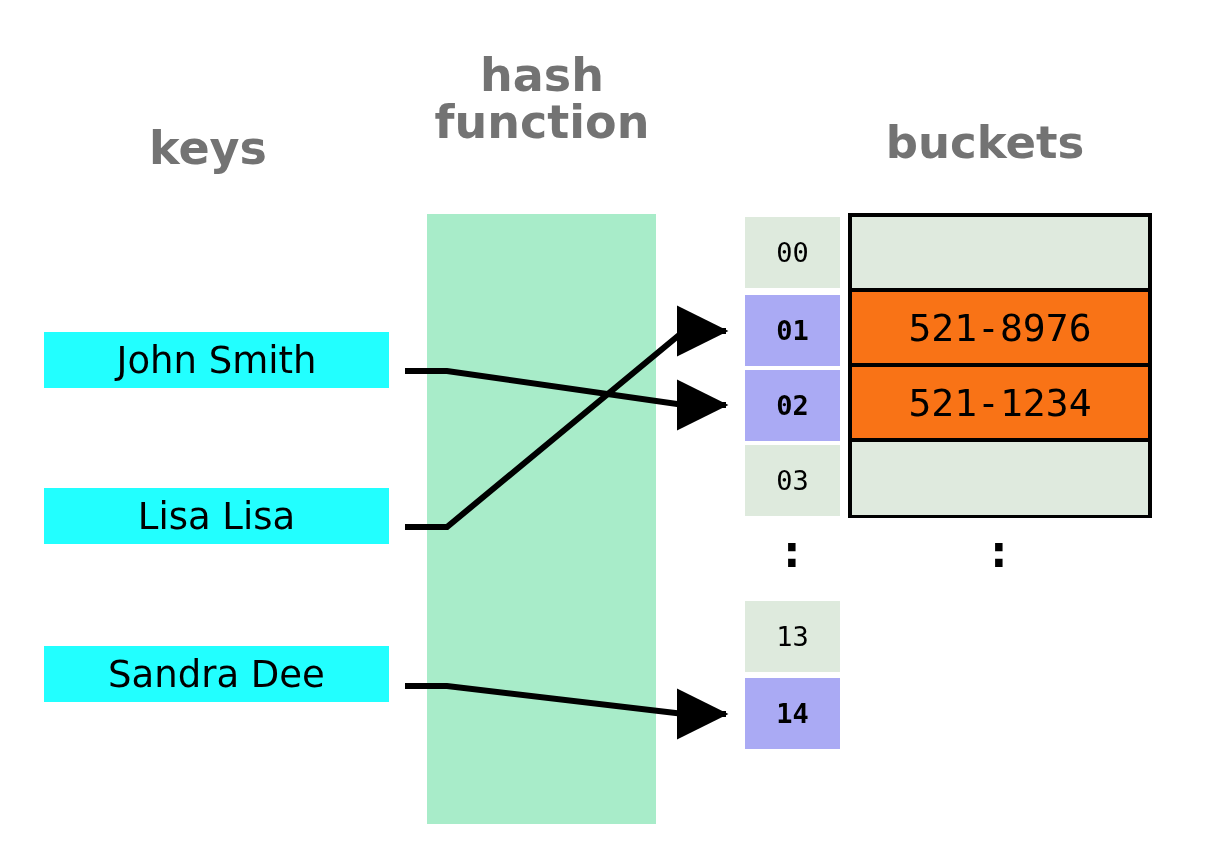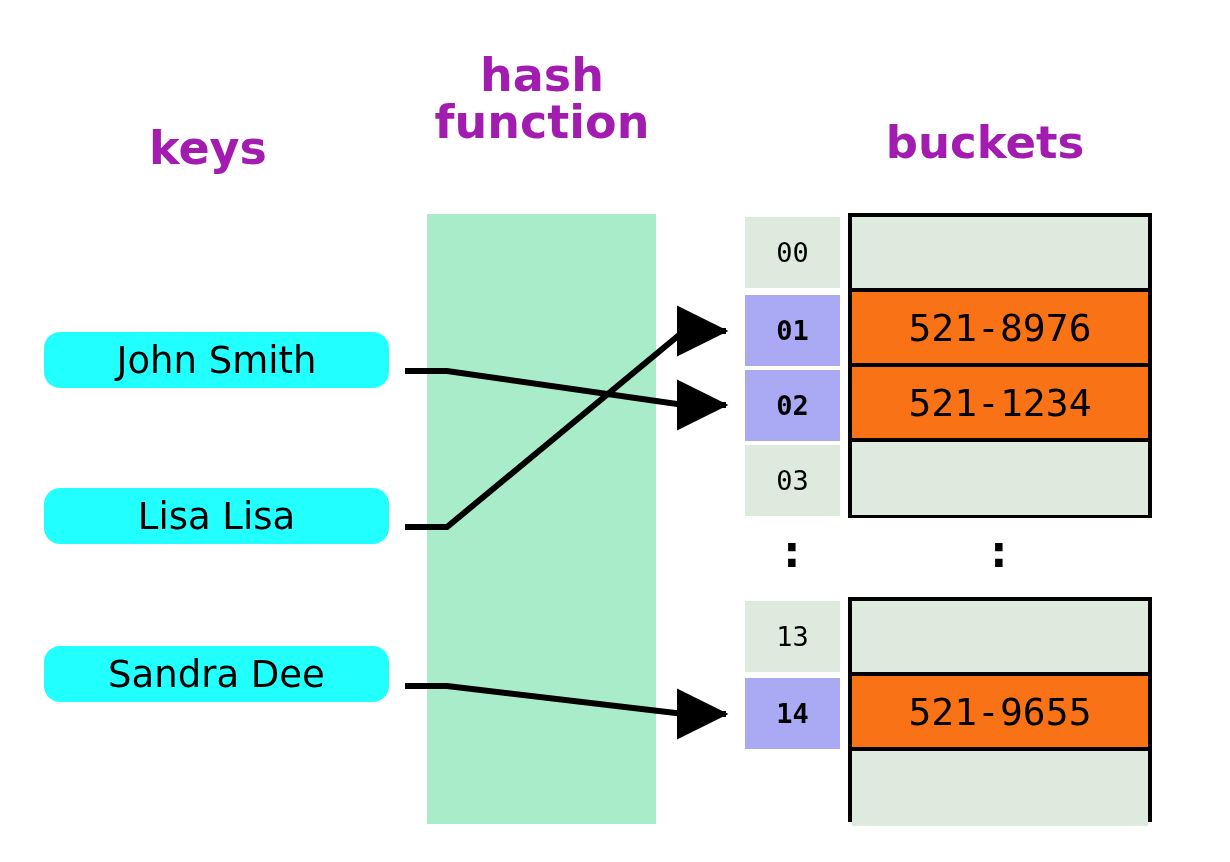--- a/index.html
+++ b/index.html
@@ -1,32 +1,32 @@
 <!DOCTYPE html>
 <html><head>
 <meta charset="utf-8">
 <title>Hash Table Diagram</title>
 <style>
   html,body{margin:0;padding:0;background:#ffffff;}
   body{width:1230px;height:862px;overflow:hidden;
        font-family:"DejaVu Sans","Liberation Sans",sans-serif;}
   #stage{position:relative;width:1230px;height:862px;background:#ffffff;}
 
-  .hdr{position:absolute;font-weight:bold;color:#a21caf;
+  .hdr{position:absolute;font-weight:bold;color:#737373;
        text-align:center;line-height:1.03;white-space:pre;}
   #hdr-keys{left:108px;top:125px;width:200px;font-size:46px;}
   #hdr-hash{left:420px;top:52px;width:244px;font-size:46px;}
   #hdr-buckets{left:860px;top:120px;width:250px;font-size:45px;}
 
   #hashfn-rect{position:absolute;left:427px;top:214px;
        width:229px;height:610px;background:#a8ecc9;}
 
   .keybox{position:absolute;left:44px;width:345px;height:56px;
        background:#22ffff;display:flex;align-items:center;
-       justify-content:center;border-radius:16px;}
+       justify-content:center;}
   .keybox span{font-size:37px;color:#000000;letter-spacing:0px;}
   #key-0{top:332px;}
   #key-1{top:488px;}
   #key-2{top:646px;}
 
   #wires{position:absolute;left:0;top:0;width:1230px;height:862px;
          pointer-events:none;}
 
   
   .idx{position:absolute;left:745px;width:95px;height:71px;
@@ -125,25 +125,14 @@
       <span>521-8976</span>
     </div>
     <div class="brow filled divider">
       <span>521-1234</span>
     </div>
     <div class="brow">
       <span></span>
     </div>
   </div>
 
-  <div class="block" id="block-bot">
-    <div class="brow divider">
-      <span></span>
-    </div>
-    <div class="brow filled divider">
-      <span>521-9655</span>
-    </div>
-    <div class="brow">
-      <span></span>
-    </div>
-  </div>
 
 </div>
 
 </body></html>

